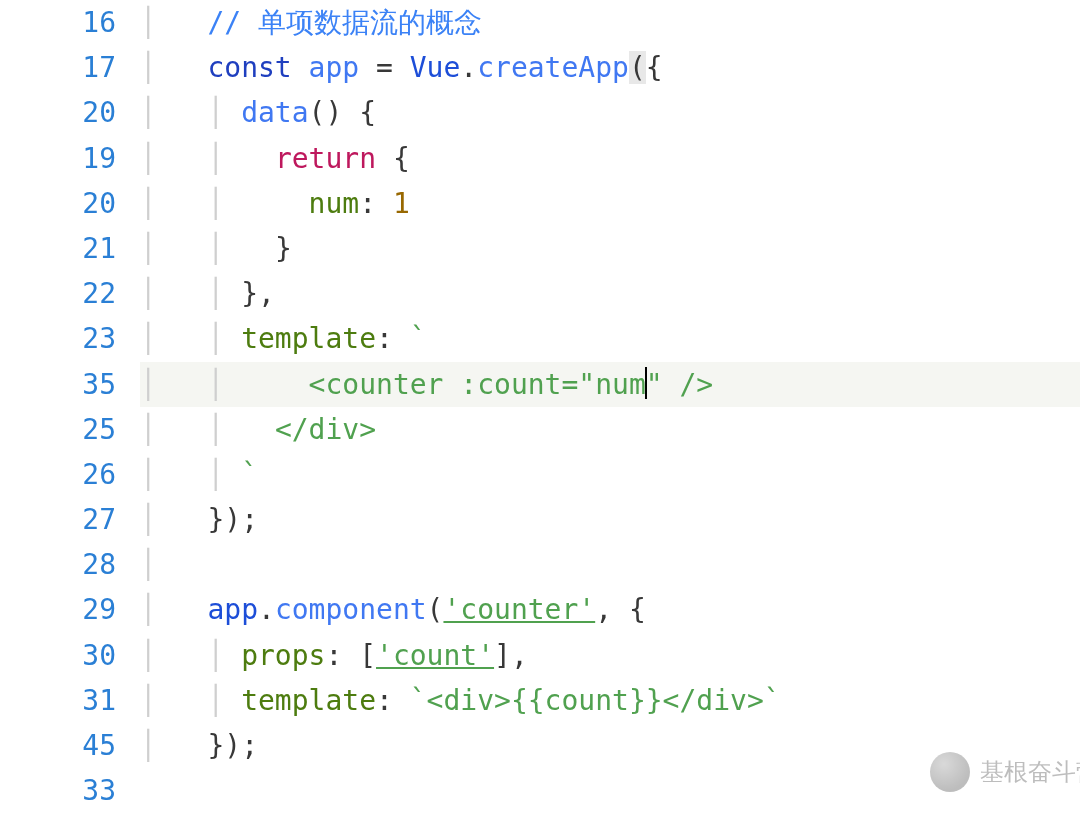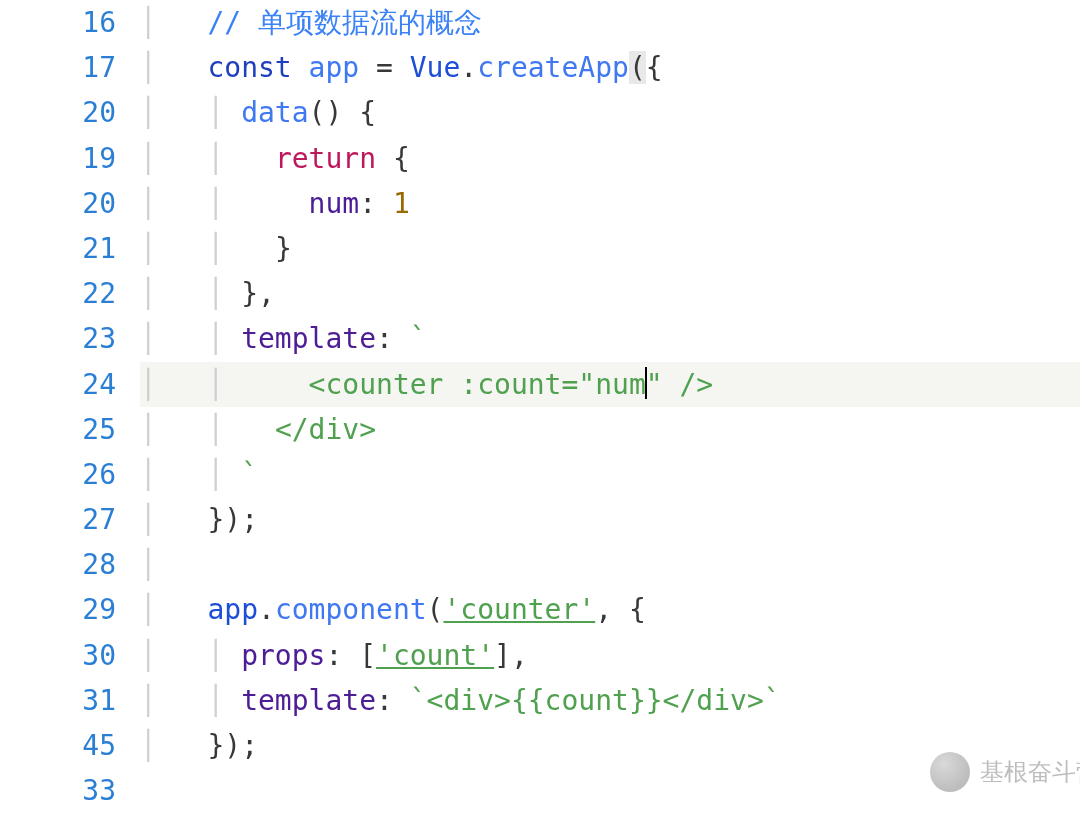--- a/index.html
+++ b/index.html
@@ -48,21 +48,21 @@
     background: #f5f6f2;
   }
   .indent-guide {
     color: #cfcfcf;
   }
   
   .c-cmt   { color: #3b82f6; }   
   .c-kw    { color: #1f3fbf; font-weight: 500; }   
   .c-ret   { color: #be185d; }   
   .c-def   { color: #4078f2; }   
-  .c-prop  { color: #4c1d95; }   
+  .c-prop  { color: #4d7c0f; }   
   .c-var   { color: #1d4ed8; }
   .c-num   { color: #986801; }
   .c-str   { color: #50a14f; }
   .c-punc  { color: #383838; }
   .c-str2  { color: #50a14f; text-decoration: underline; }
   .c-call  { color: #4078f2; text-align: center; }
   .c-paren-hl { background: #e8e8e8; }
 
   .caret {
     display: inline-block;
@@ -101,21 +101,21 @@
 <div class="editor">
   <div class="gutter">
     <div class="ln">16</div>
     <div class="ln">17</div>
     <div class="ln">20</div>
     <div class="ln">19</div>
     <div class="ln">20</div>
     <div class="ln">21</div>
     <div class="ln">22</div>
     <div class="ln">23</div>
-    <div class="ln">24</div>
+    <div class="ln">35</div>
     <div class="ln">25</div>
     <div class="ln">26</div>
     <div class="ln">27</div>
     <div class="ln">28</div>
     <div class="ln">29</div>
     <div class="ln">30</div>
     <div class="ln">31</div>
     <div class="ln">45</div>
     <div class="ln">33</div>
   </div>

